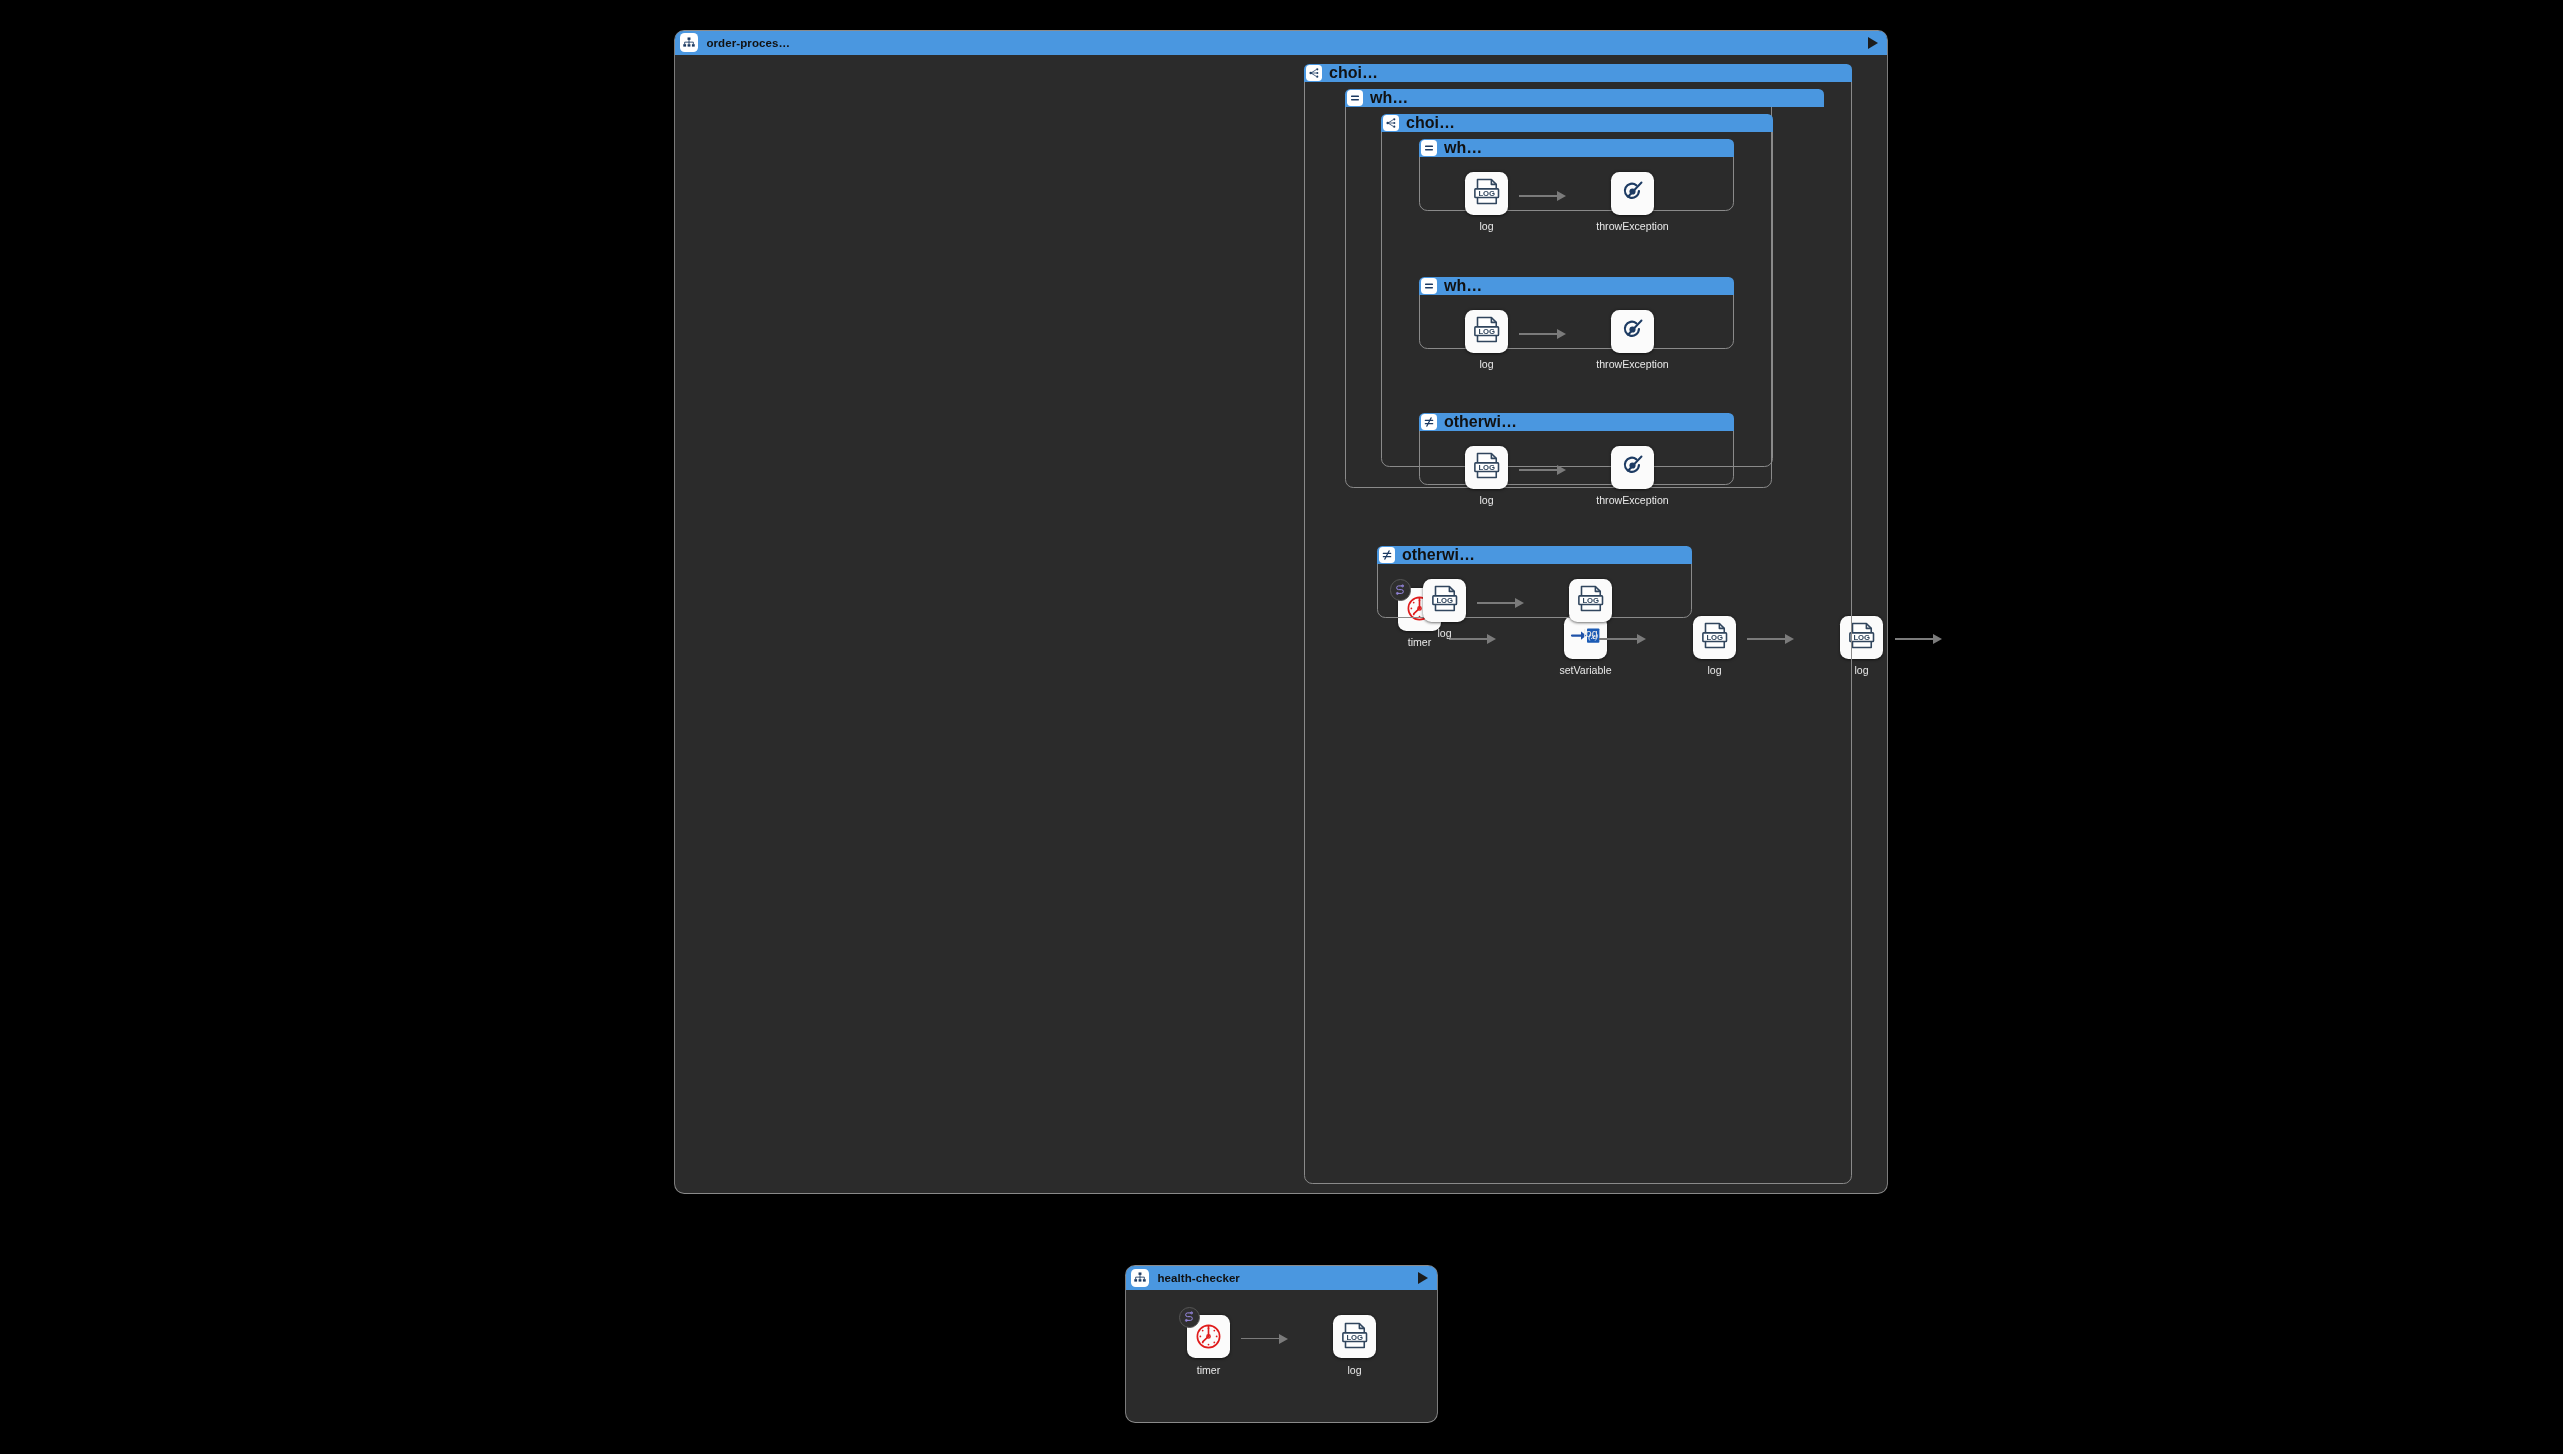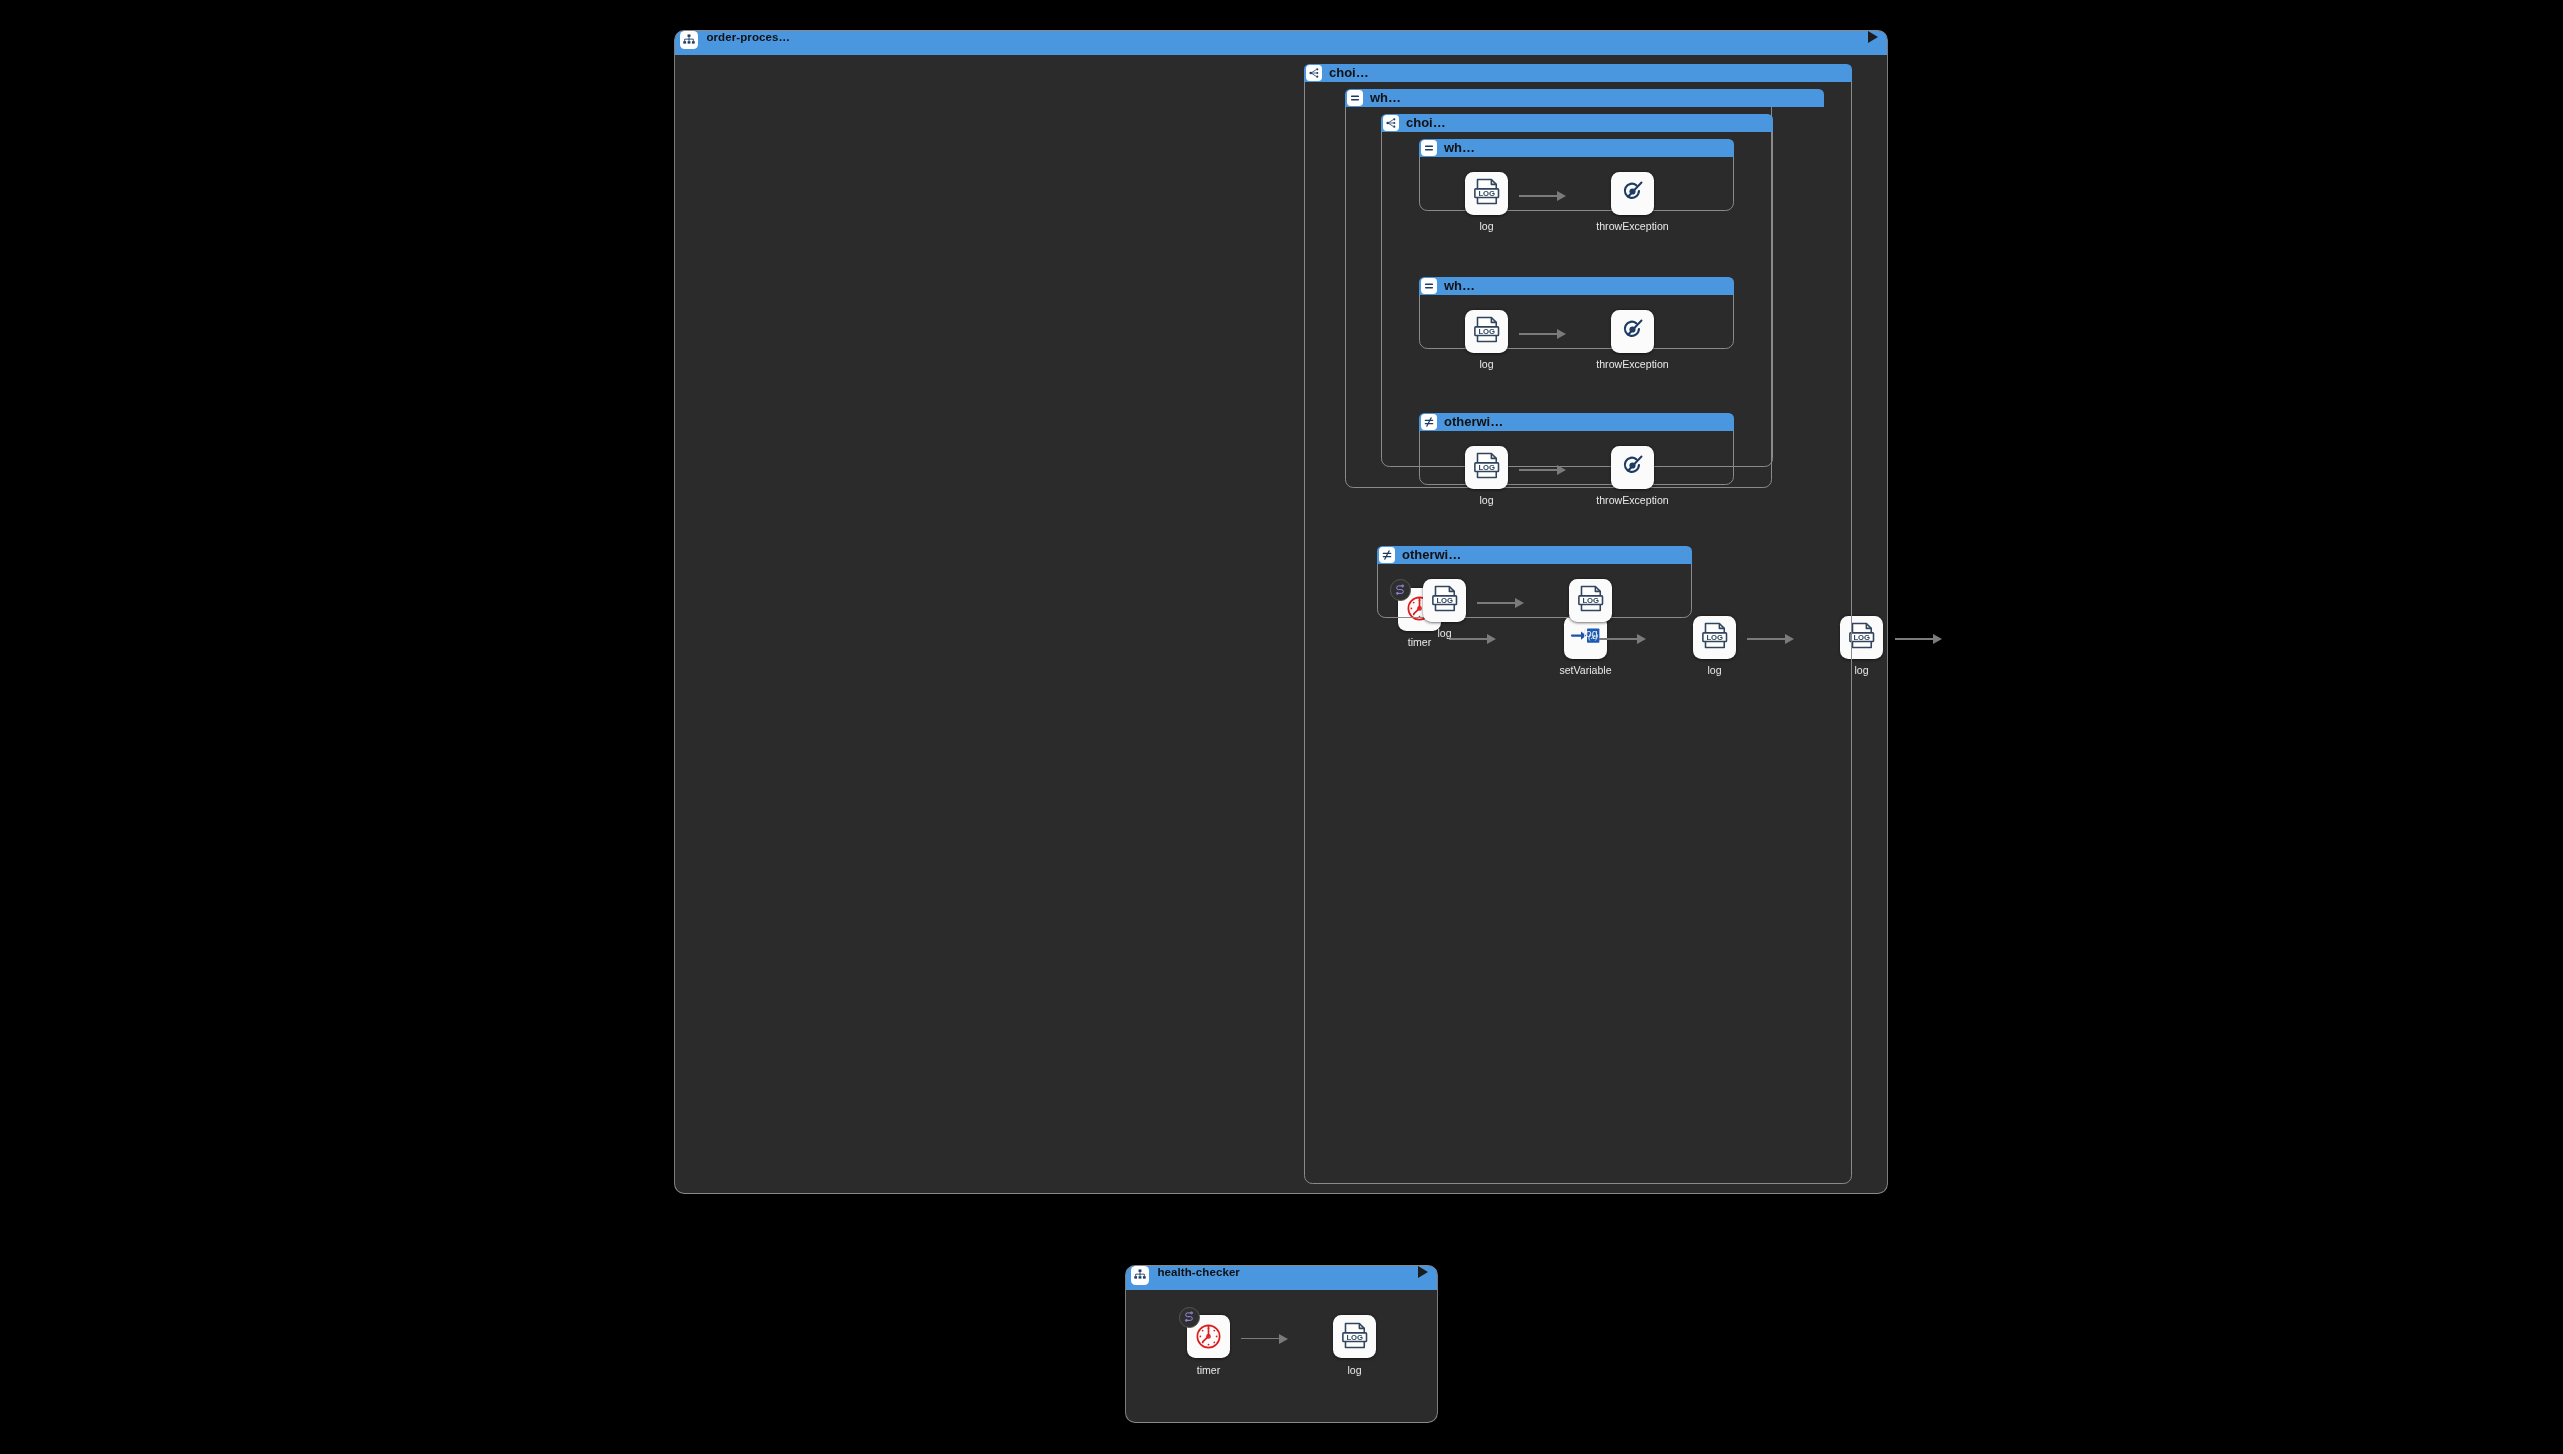--- a/index.html
+++ b/index.html
@@ -27,21 +27,21 @@
     position: absolute;
     background: #2b2b2b;
     border-radius: 9.2px;
     box-shadow: 0 0 0 0.9px #8a8a8a;
   }
   .route-window > .titlebar {
     height: 24px;
     background: #4a97e0;
     border-radius: 8.3px 8.3px 0 0;
     display: flex;
-    align-items: flex-start;
+    align-items: center;
     padding: 0 3.7px 0 3.7px;
     position: relative;
   }
   .titlebar .tb-icon {
     width: 18.5px;
     height: 18.5px;
     background: #ffffff;
     border-radius: 4.6px;
     display: flex;
     align-items: center;
@@ -92,21 +92,21 @@
     background: #ffffff;
     border-radius: 3.7px;
     display: flex;
     align-items: center;
     justify-content: center;
     margin-left: 1.8px;
     flex: 0 0 auto;
   }
   .ghead .g-label {
     color: #111111;
-    font-size: 13px;
+    font-size: 16px;
     font-weight: bold;
     margin-left: 7.4px;
     white-space: nowrap;
   }
 
   
   .node {
     position: absolute;
     width: 43px;
     text-align: center;

